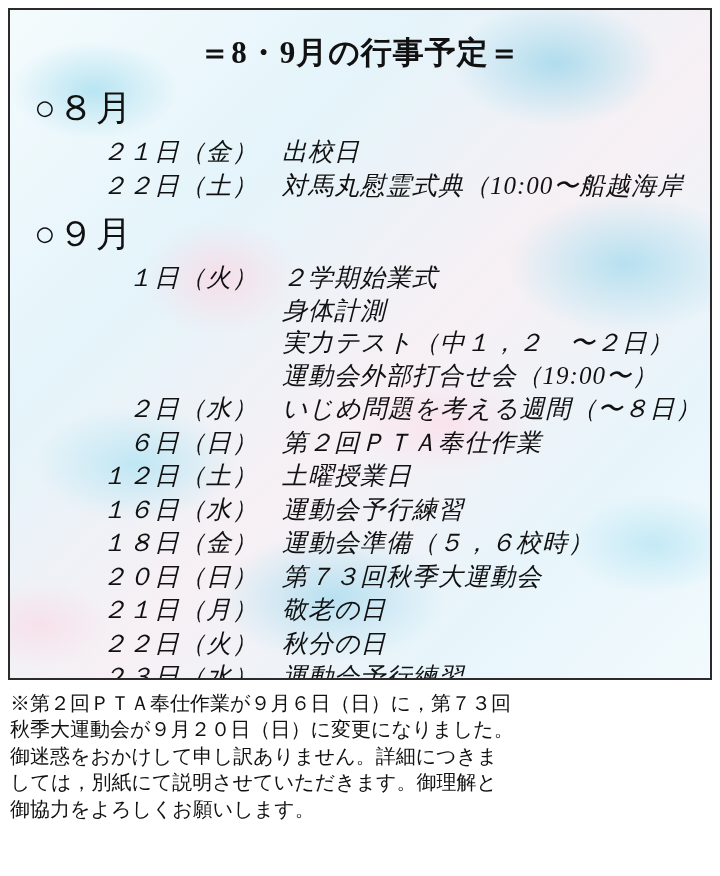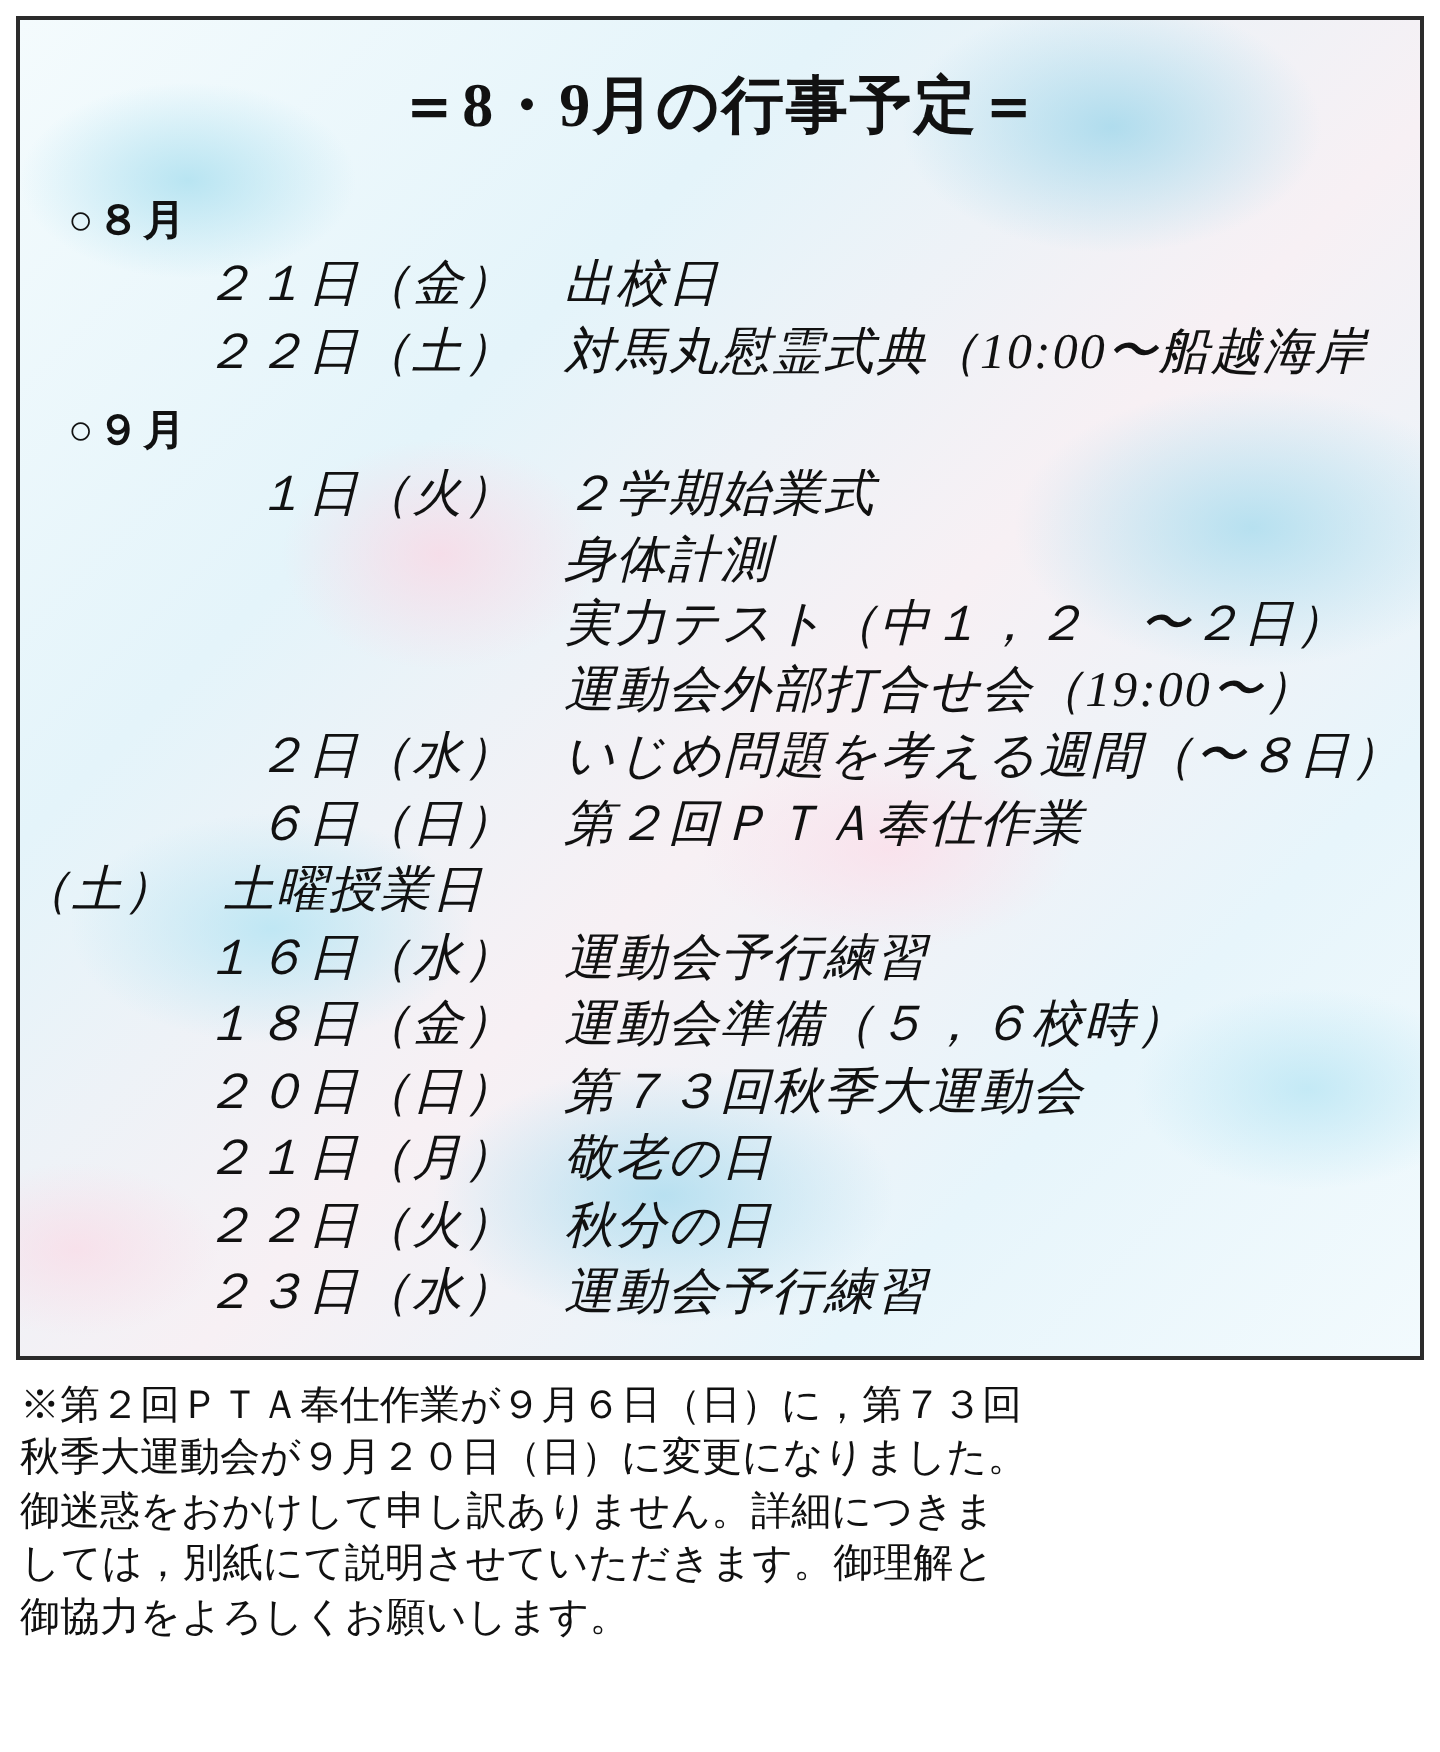--- a/index.html
+++ b/index.html
@@ -43,28 +43,27 @@
       linear-gradient(135deg, #f4fbfd 0%, #e4f4fa 30%, #f7f0f4 55%, #e7f5fb 78%, #f2fafd 100%);
     overflow: hidden;
   }
 
   .sched-title {
     text-align: center;
     font-weight: bold;
     font-size: 31px;
     letter-spacing: 1px;
     margin-top: 22px;
-    margin-bottom: 22px;
+    margin-bottom: 10px;
   }
 
   .month-head {
-    font-size: 21px;
+    font-size: 36px;
     margin: 8px 0 2px 24px;
     letter-spacing: 2px;
-    font-weight: bold;
   }
 
   .rows {
     margin: 0;
     padding: 0;
     font-style: italic;
   }
 
   .row {
     display: flex;
@@ -165,20 +164,21 @@
 
       <div class="row">
         <span class="date">６日</span>
         <span class="dow">（日）</span>
         <span class="events">
           <div>第２回ＰＴＡ奉仕作業</div>
         </span>
       </div>
 
       <div class="row">
+        <span class="date">１２日</span>
         <span class="dow">（土）</span>
         <span class="events">
           <div>土曜授業日</div>
         </span>
       </div>
 
       <div class="row">
         <span class="date">１６日</span>
         <span class="dow">（水）</span>
         <span class="events">

